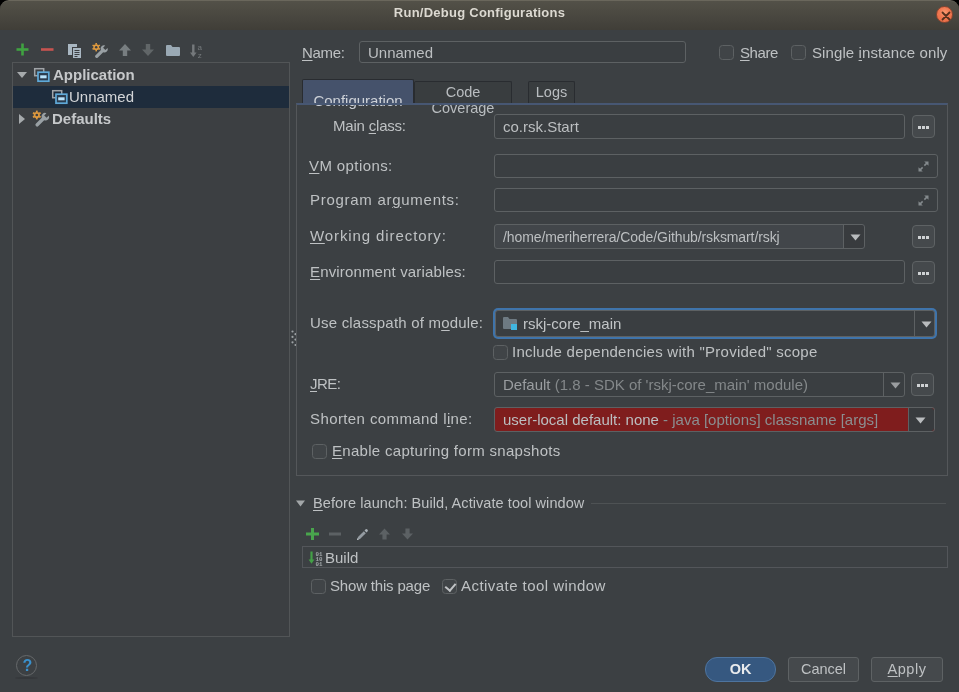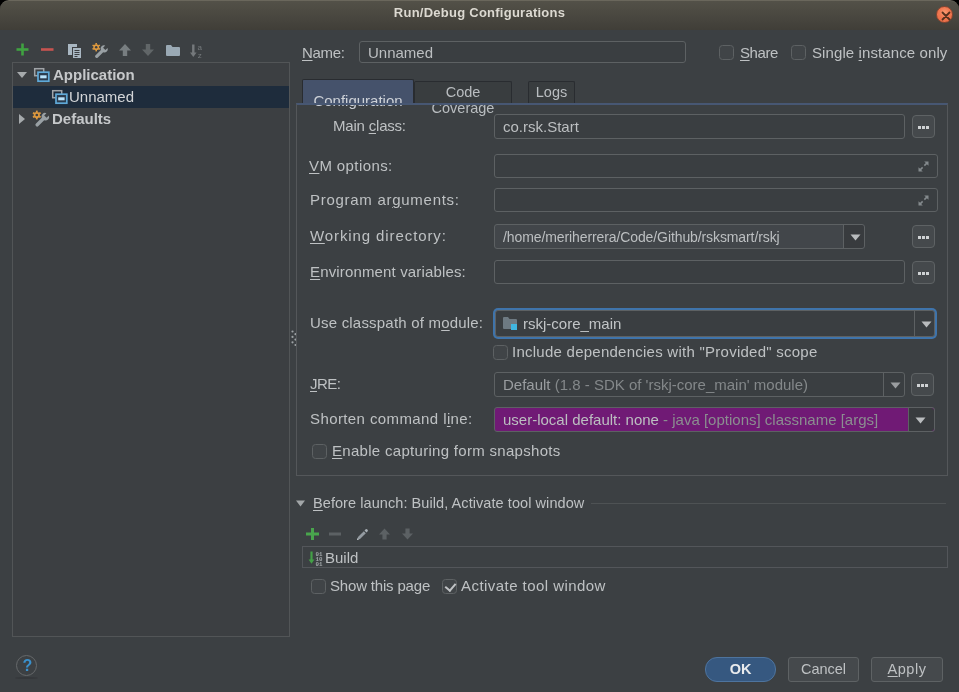--- a/index.html
+++ b/index.html
@@ -272,21 +272,21 @@
     <span class="ftext" style="color:#9a9da0;">Default <span style="color:#84888a;margin-top:39px;">(1.8 - SDK of 'rskj-core_main' module)</span></span>
     <span class="dseg" style="width:21px;">
           <svg width="11" height="7" viewBox="0 0 11 7">
             <path d="M0.5 0.5 L10.5 0.5 L5.5 6.5 Z" fill="#9a9da0"></path>
           </svg>
         </span>
   </div>
   <div class="abs btn3 dots" style="left:911px;top:373px;width:23px;height:23px;"></div>
 
   <div class="abs label" style="left:310px;top:410px;letter-spacing:0.4px;">Shorten command l<u>i</u>ne:</div>
-  <div class="abs field" style="left:494px;top:407px;width:441px;height:25px;background:#701a75;">
+  <div class="abs field" style="left:494px;top:407px;width:441px;height:25px;background:#7f1d1d;">
     <span class="ftext">user-local default: none <span style="color:#8b8e90;">- java [options] classname [args]</span></span>
     <span class="dseg" style="background:#383b3e;border-radius:0 3px 3px 0;width:26px;padding-left:1px;">
           <svg width="11" height="7" viewBox="0 0 11 7">
             <path d="M0.5 0.5 L10.5 0.5 L5.5 6.5 Z" fill="#b9bcbe"></path>
           </svg>
         </span>
   </div>
 
   <div class="abs cb" style="left:312px;top:444px;"></div>
   <div class="abs label" style="left:332px;top:442px;letter-spacing:0.3px;"><u>E</u>nable capturing form snapshots</div>

